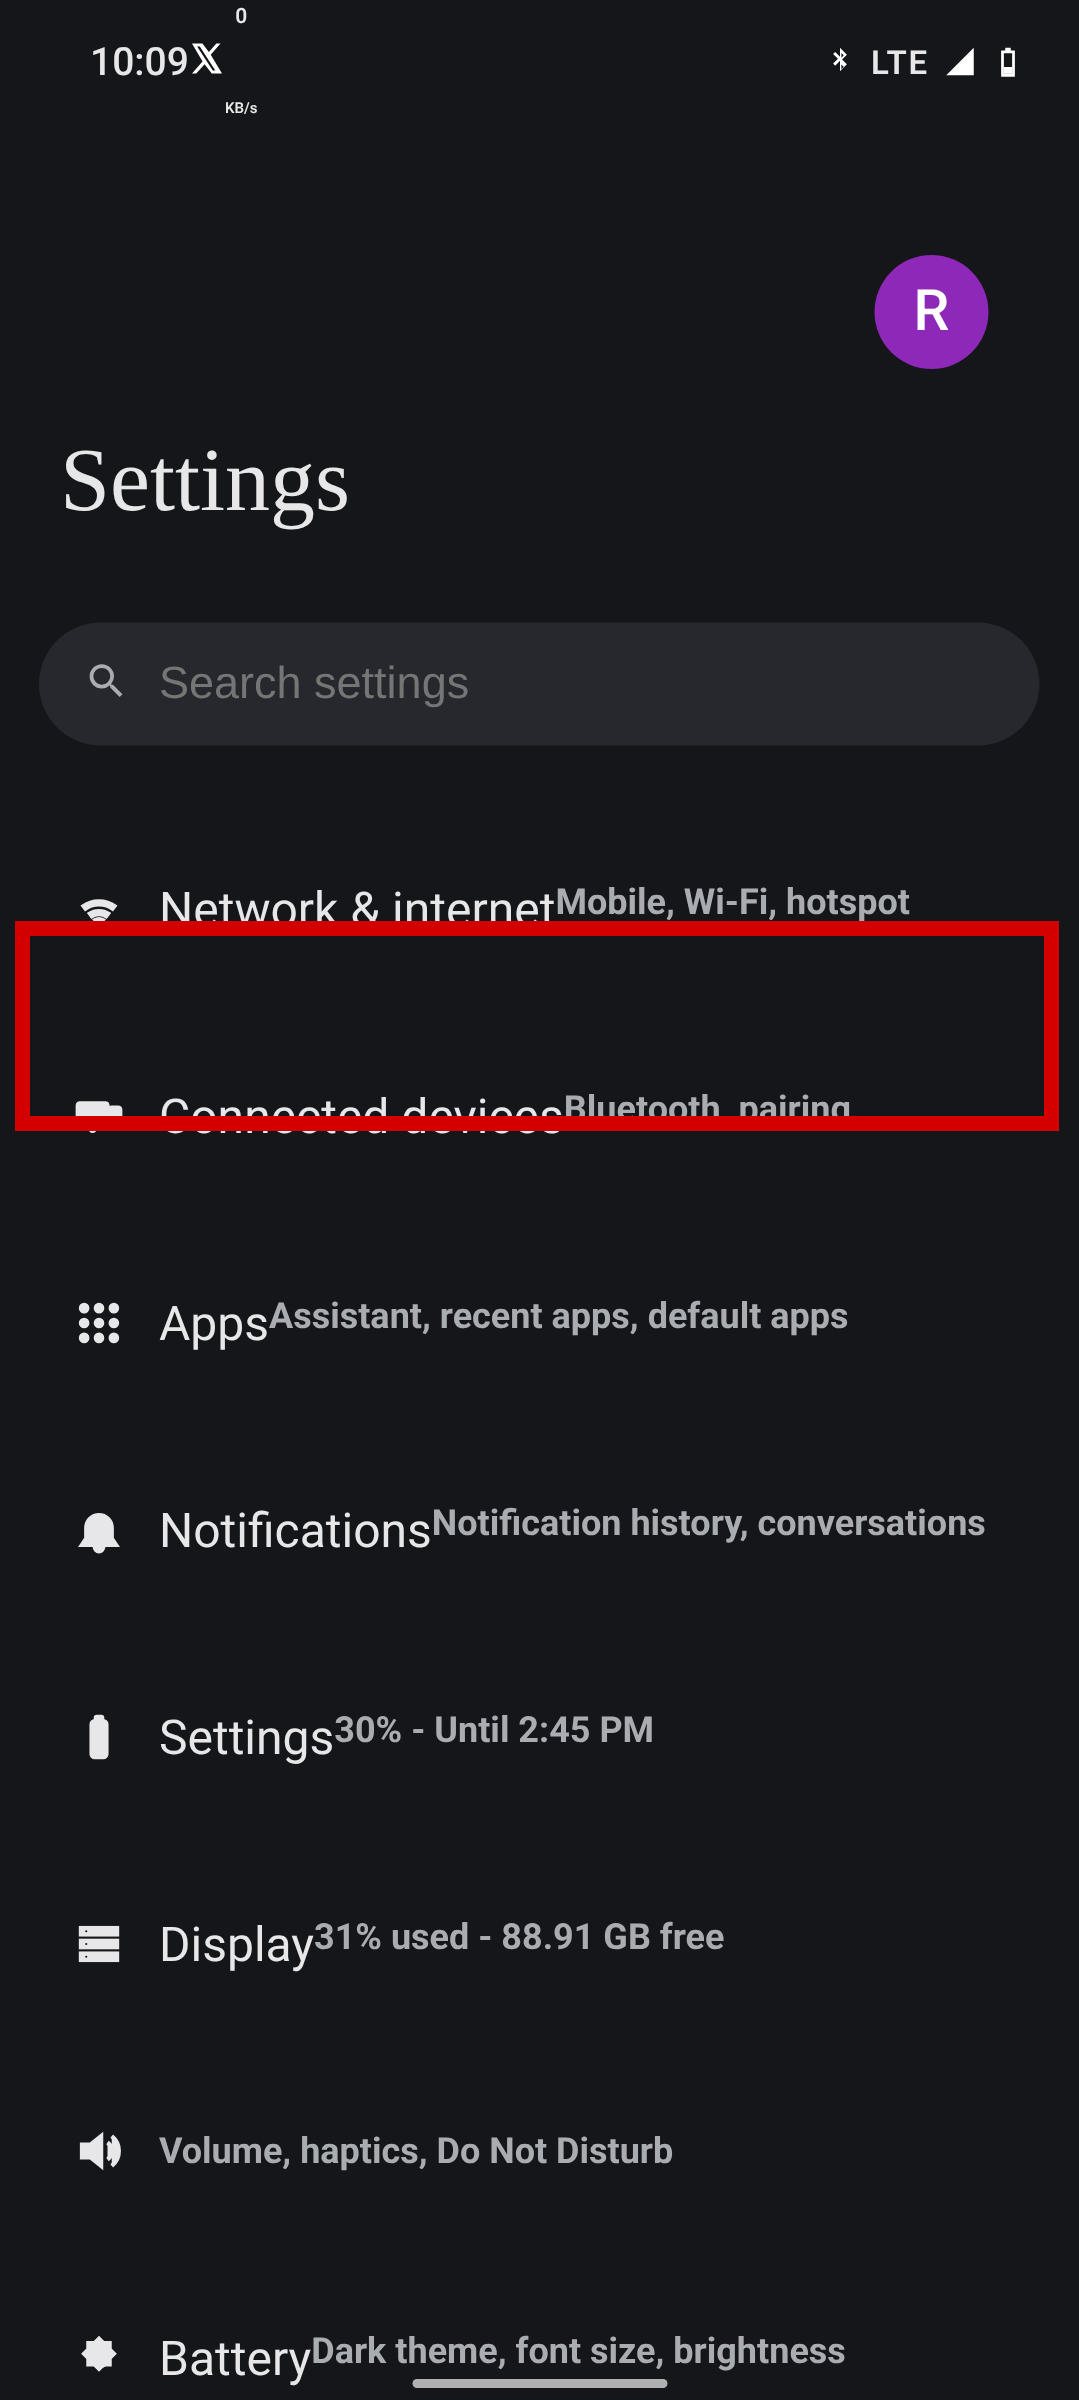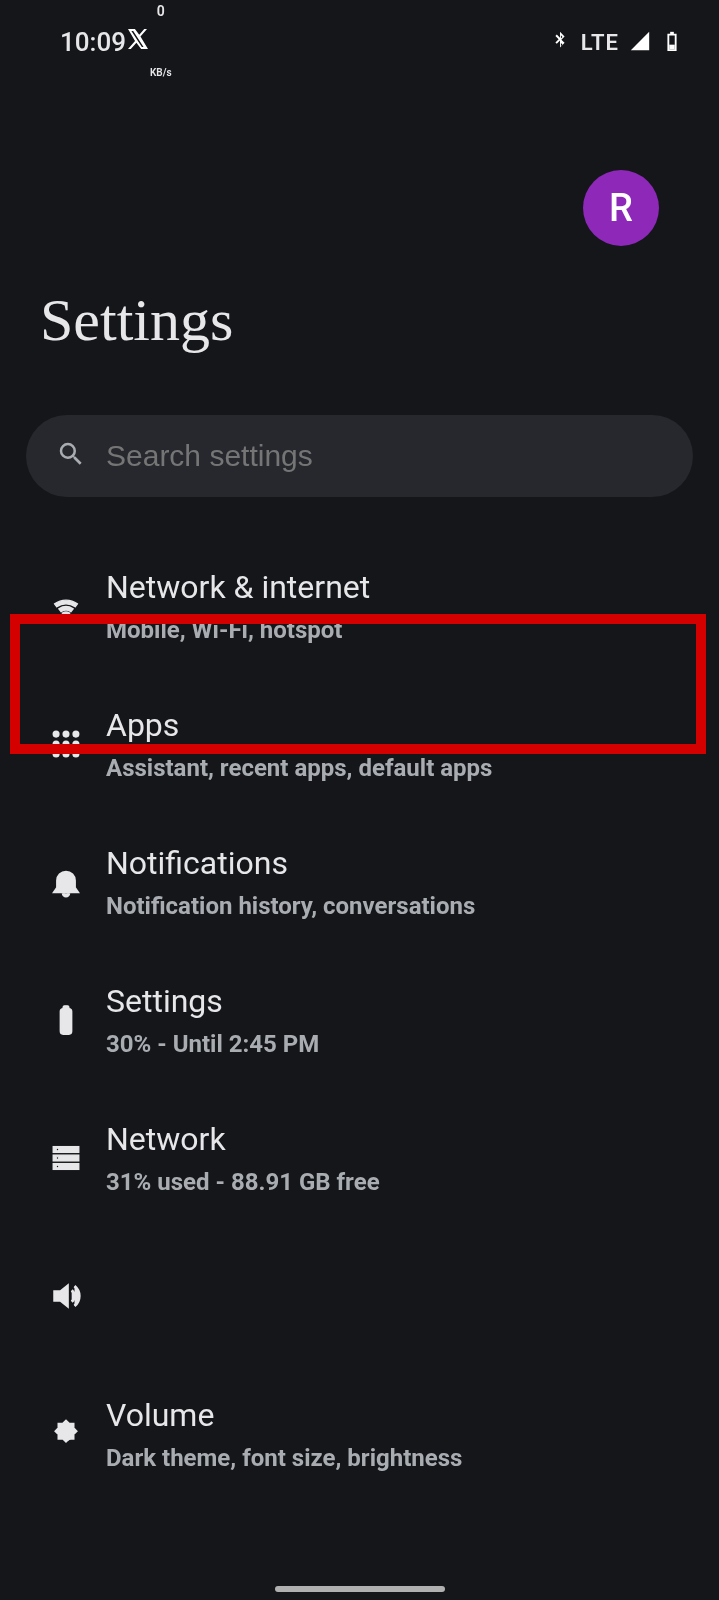--- a/index.html
+++ b/index.html
@@ -25,21 +25,21 @@
   
   .search { margin: 60px 26px 0 26px; background: #26282d; border-radius: 60px; height: 82px; display:flex; align-items:center; padding: 0 30px; gap: 20px; }
   .search svg { width: 30px; height: 30px; fill:#a9adb2; }
   .search-input { flex:1; background: transparent; border: none; outline: none; color:#f9a8d4; font-size: 30px; }
 
   
   .list { margin-top: 40px; }
   .item { display:flex; align-items:center; padding: 28px 26px 28px 26px; min-height:138px; }
   .item-icon { width: 80px; display:flex; align-items:center; justify-content:center; flex-shrink:0; }
   .item-icon svg { width: 34px; height: 34px; fill:#e7e7e9; stroke:#e7e7e9; }
-  .item-text { display:flex; flex-direction:column; gap:10px; }
+  .item-text { display:flex; flex-direction:row; gap:0; }
   .item-title { font-size: 32px; font-weight:400; color:#e7e7e9; }
   .item-sub { font-size: 24px; color:#a9adb2;font-weight:bold; }
 
   .highlight-border { position:absolute; border:10px solid #d40000; left:10px; top:614px; width:696px; height:140px; pointer-events:none; }
 
   
   .nav-indicator { position:absolute; bottom:8px; left:50%; transform:translateX(-50%); width:170px; height:6px; border-radius:6px; background:#b0b0b0; }
 </style>
 </head>
 <body>
@@ -106,20 +106,33 @@
         <svg viewBox="0 0 24 24">
             <path fill="#e7e7e9" d="M12 20l-2.5-3a5 5 0 015 0L12 20zm-5-6a9 9 0 0110 0l-1.5 2a6.5 6.5 0 00-7 0L7 14zm-3-3.5a13.5 13.5 0 0116 0l-1.5 2a11 11 0 00-13 0l-1.5-2z"></path>
           </svg>
       </div>
       <div class="item-text">
         <span class="item-title">Network &amp; internet</span>
         <span class="item-sub">Mobile, Wi-Fi, hotspot</span>
       </div>
     </div>
 
+    <div class="item">
+      <div class="item-icon">
+        <svg viewBox="0 0 24 24" fill="none" stroke="#e7e7e9" stroke-width="2">
+            <rect x="2" y="6" width="14" height="10" rx="1"></rect>
+            <rect x="17" y="8" width="5" height="10" rx="1"></rect>
+            <circle cx="9" cy="18" r="1" fill="#e7e7e9"></circle>
+          </svg>
+      </div>
+      <div class="item-text">
+        <span class="item-title">Connected devices</span>
+        <span class="item-sub">Bluetooth, pairing</span>
+      </div>
+    </div>
 
     <div class="item">
       <div class="item-icon">
         <svg viewBox="0 0 24 24">
             <circle cx="5" cy="5" r="2" fill="#e7e7e9"></circle>
             <circle cx="12" cy="5" r="2" fill="#e7e7e9"></circle>
             <circle cx="19" cy="5" r="2" fill="#e7e7e9"></circle>
             <circle cx="5" cy="12" r="2" fill="#e7e7e9"></circle>
             <circle cx="12" cy="12" r="2" fill="#e7e7e9"></circle>
             <circle cx="19" cy="12" r="2" fill="#e7e7e9"></circle>
@@ -165,46 +178,47 @@
         <svg viewBox="0 0 24 24">
             <rect x="3" y="4" width="18" height="4" fill="#e7e7e9"></rect>
             <rect x="3" y="10" width="18" height="4" fill="#e7e7e9"></rect>
             <rect x="3" y="16" width="18" height="4" fill="#e7e7e9"></rect>
             <circle cx="6" cy="6" r="1" fill="#14161a"></circle>
             <circle cx="6" cy="12" r="1" fill="#14161a"></circle>
             <circle cx="6" cy="18" r="1" fill="#14161a"></circle>
           </svg>
       </div>
       <div class="item-text">
-        <span class="item-title">Network</span>
+        <span class="item-title">Display</span>
         <span class="item-sub">31% used - 88.91 GB free</span>
       </div>
     </div>
 
     <div class="item">
       <div class="item-icon">
         <svg viewBox="0 0 24 24" fill="none" stroke="#e7e7e9" stroke-width="2">
             <path d="M4 9v6h4l5 4V5L8 9H4z" fill="#e7e7e9"></path>
             <path d="M16 8a5 5 0 010 8"></path>
             <path d="M18 5a9 9 0 010 14"></path>
           </svg>
       </div>
       <div class="item-text">
+        <span class="item-sub">Volume, haptics, Do Not Disturb</span>
       </div>
     </div>
 
     <div class="item">
       <div class="item-icon">
         <svg viewBox="0 0 24 24" fill="none" stroke="#e7e7e9" stroke-width="2">
             <path d="M12 3l2 2h3v3l2 2-2 2v3h-3l-2 2-2-2H7v-3l-2-2 2-2V5h3l2-2z"></path>
             <path d="M12 8v8a4 4 0 000-8z" fill="#e7e7e9"></path>
           </svg>
       </div>
       <div class="item-text">
-        <span class="item-title">Volume</span>
+        <span class="item-title">Battery</span>
         <span class="item-sub">Dark theme, font size, brightness</span>
       </div>
     </div>
 
   </div>
 
   <div class="highlight-border"></div>
   <div class="nav-indicator"></div>
 </div>
 

